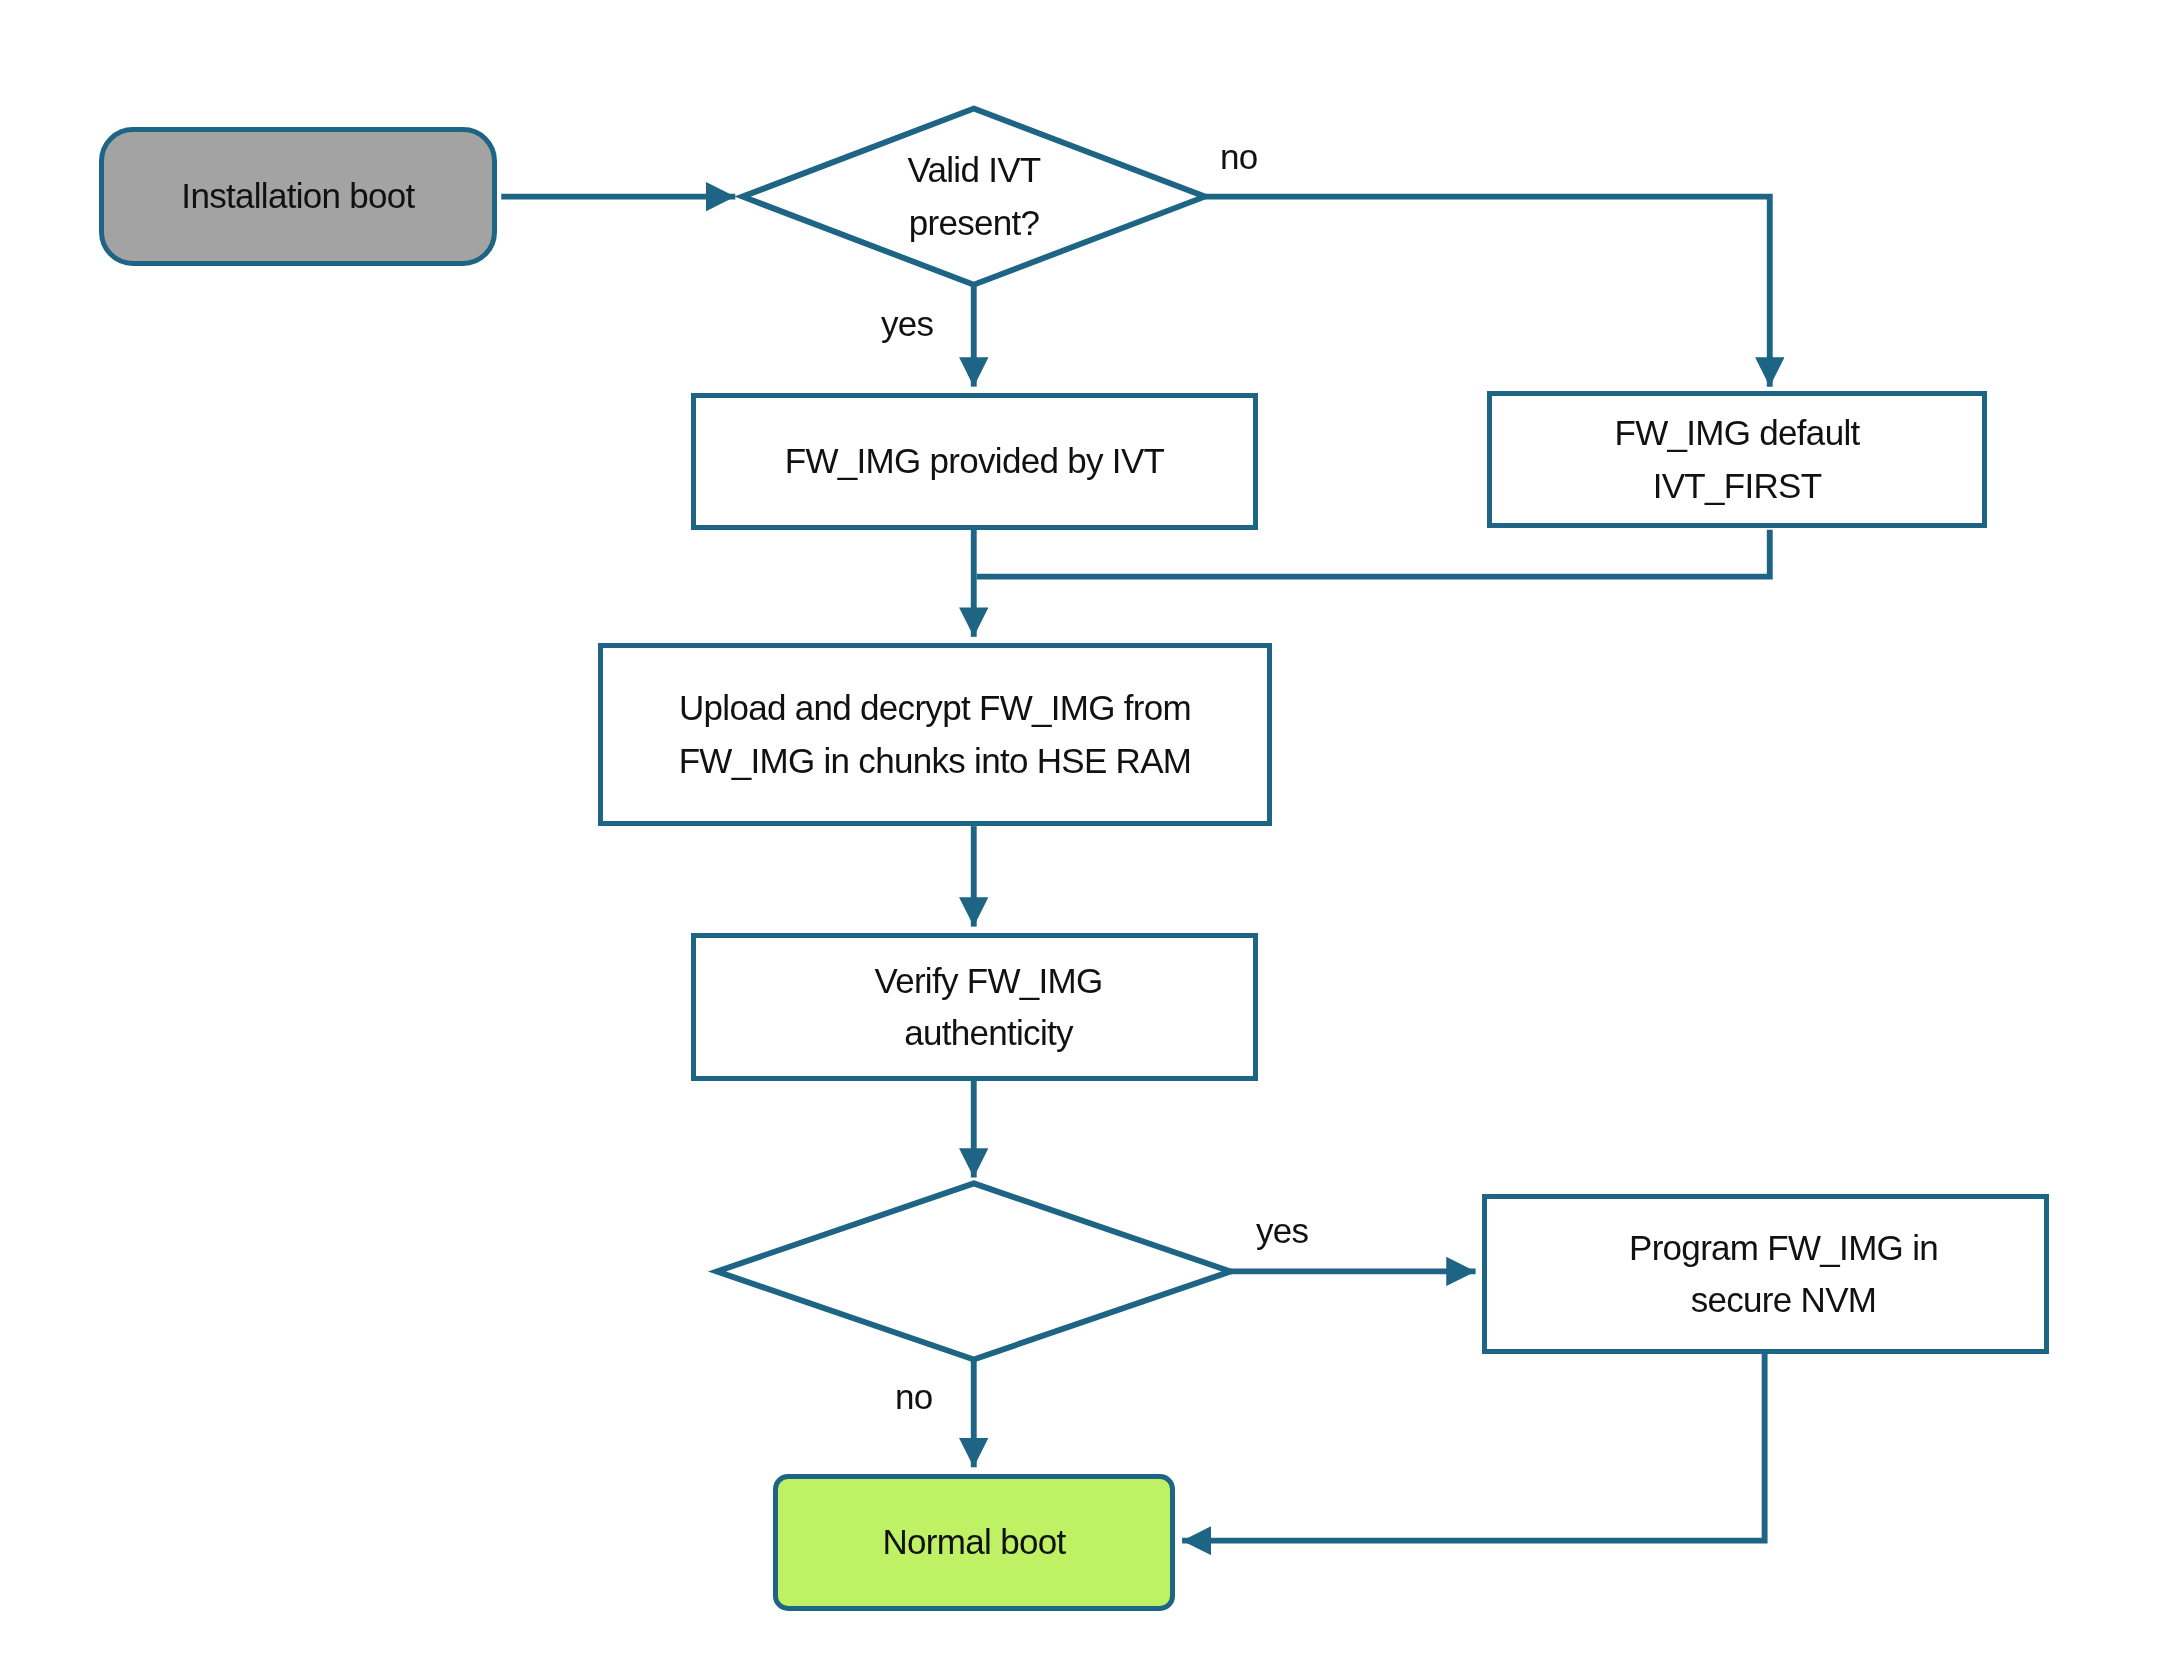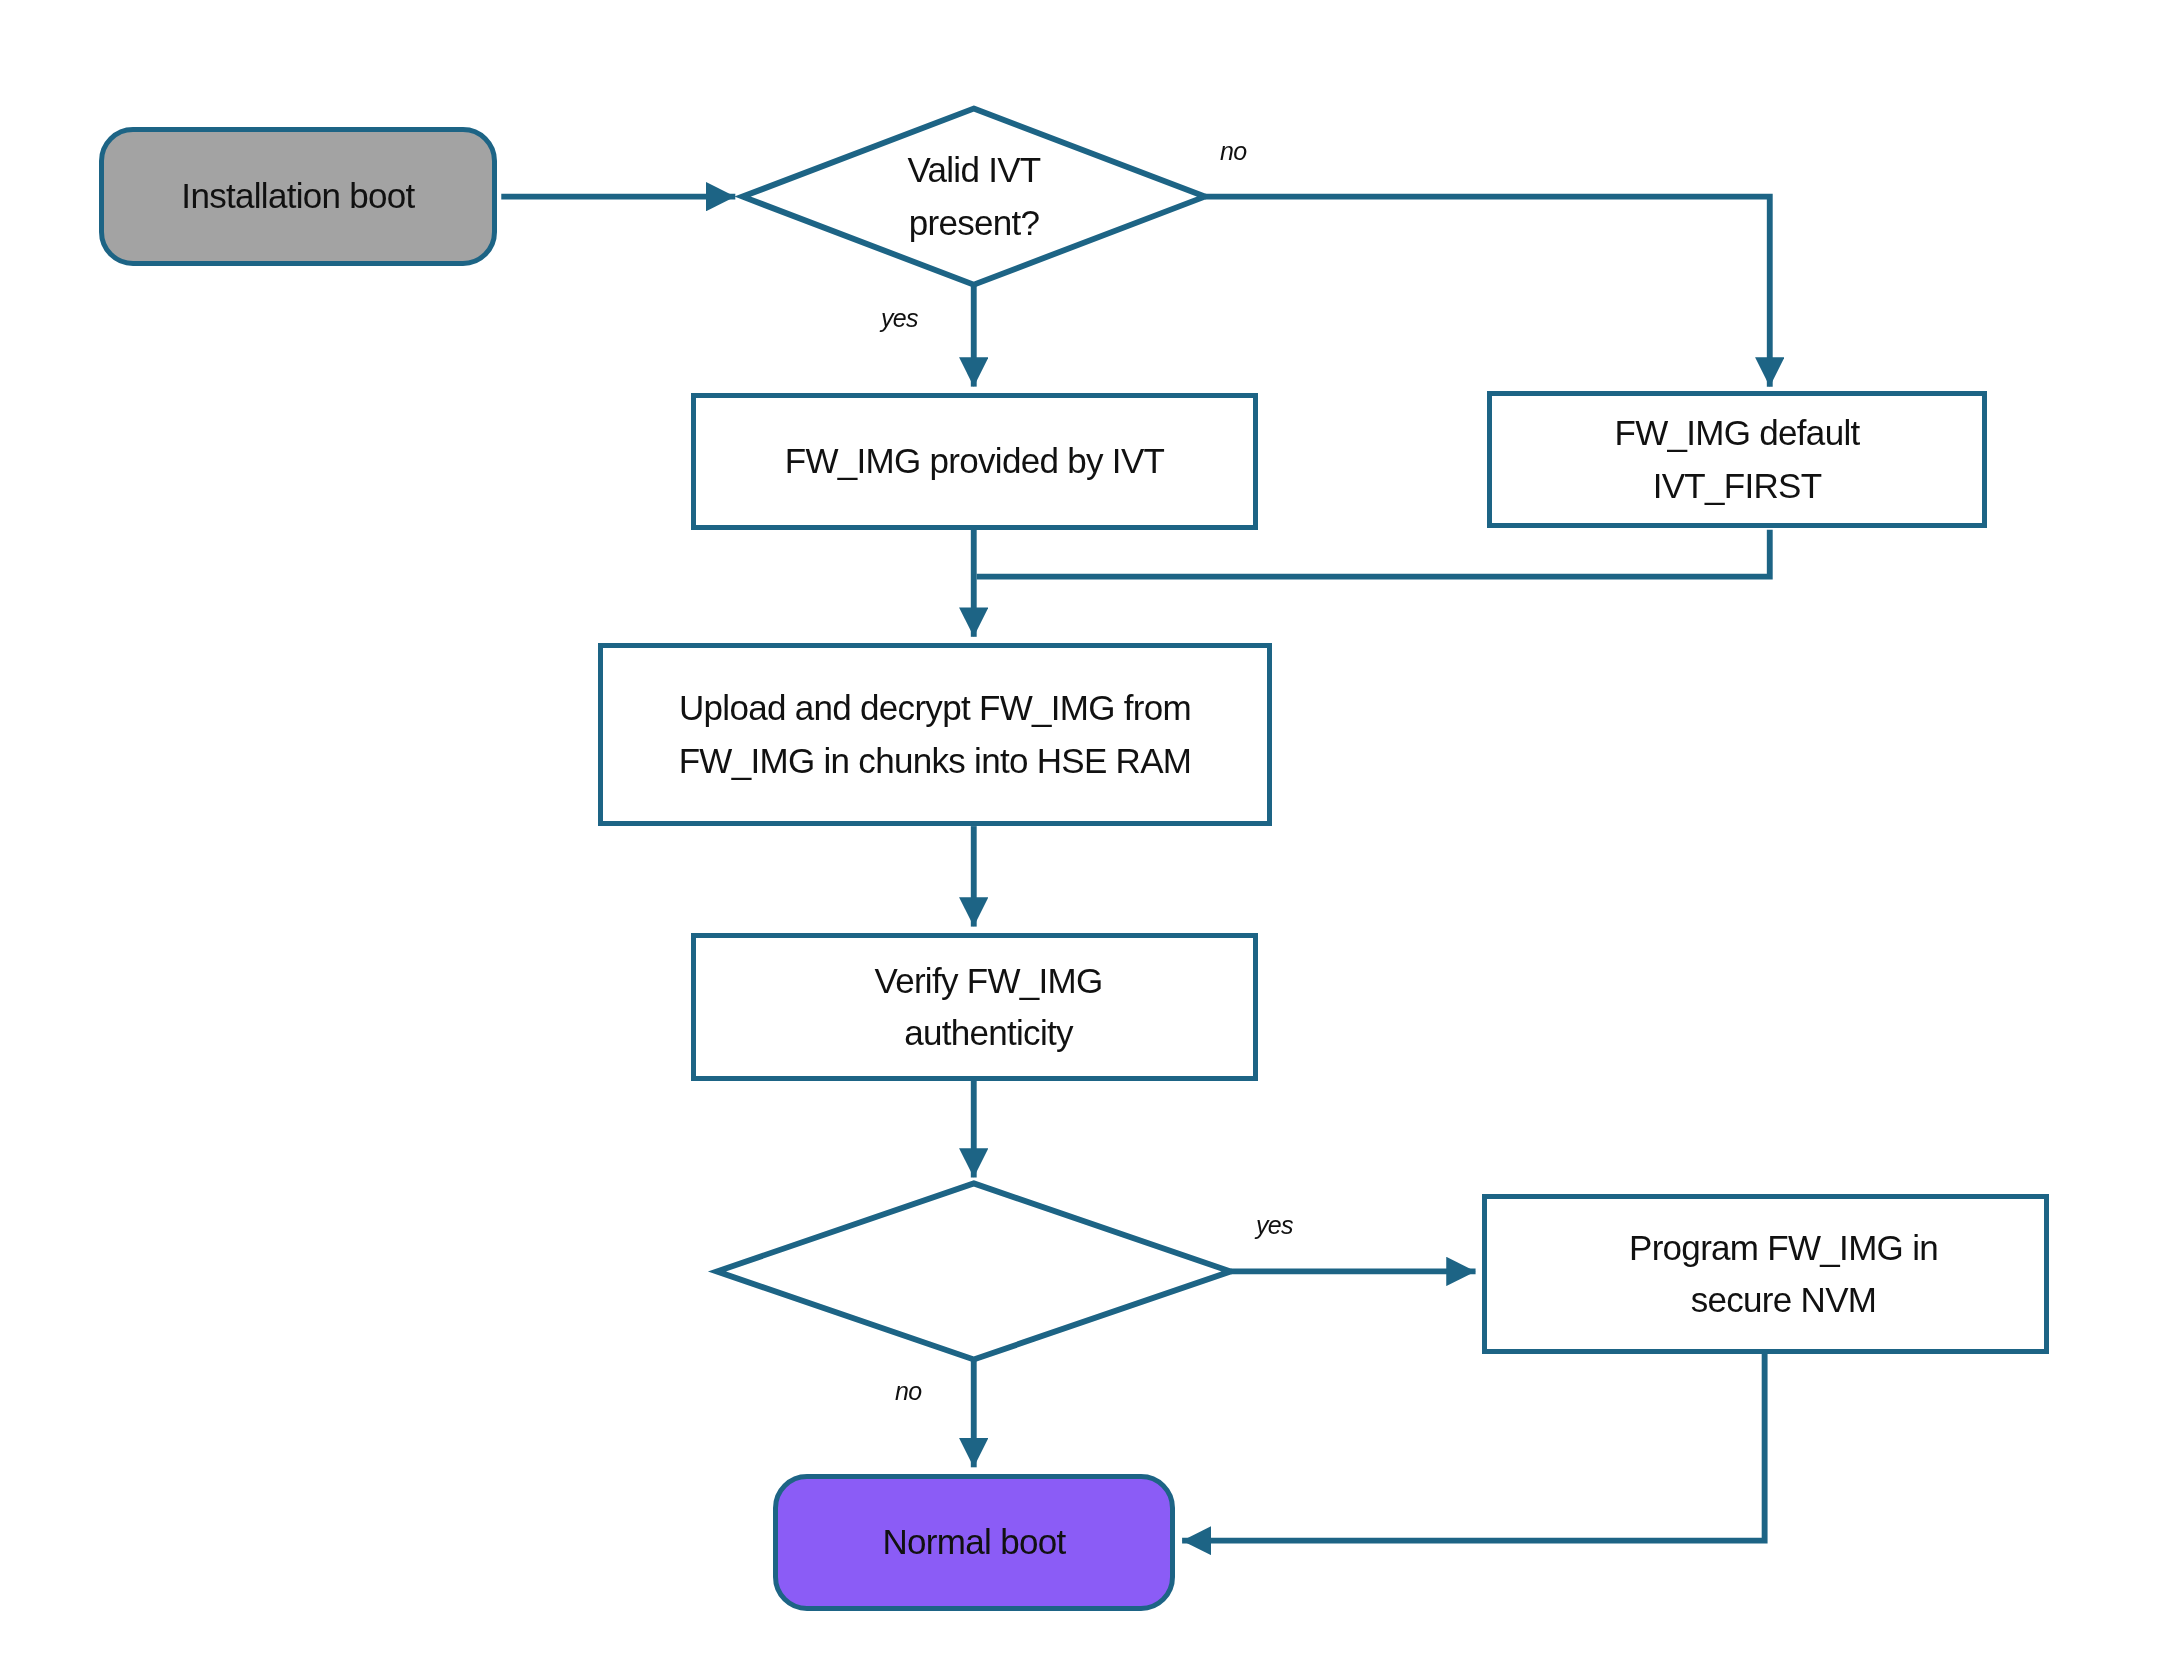--- a/index.html
+++ b/index.html
@@ -23,34 +23,33 @@
   }
   .process{
     background:#ffffff;
     border:5.9px solid #1d6485;
   }
   .terminator{
     border:5.9px solid #1d6485;
     border-radius:34px;
   }
   .start-fill{background:#a3a3a3;}
-  .end-fill{background:#8b5cf6;}
+  .end-fill{background:#bef264;border-radius:15px;}
   .diamond-label{
     position:absolute;
     display:flex;align-items:center;justify-content:center;
     text-align:center;
     font-size:35px;line-height:1.5;letter-spacing:-0.7px;
     white-space:pre-line;
     color:#111111;
   }
   .edge-label{
     position:absolute;
-    font-size:25px;letter-spacing:-0.7px;
+    font-size:35px;letter-spacing:-0.7px;
     color:#111111;
-    font-style:italic;
   }
 </style>
 </head>
 <body>
 
 <div id="canvas">
 
   <svg id="edges" width="2183" height="1672" viewBox="0 0 2975 2279" xmlns="http://www.w3.org/2000/svg">
     <defs>
       <marker id="arrow" viewBox="0 0 10 10" refX="10" refY="5" markerWidth="5" markerHeight="5" orient="auto-start-reverse">

